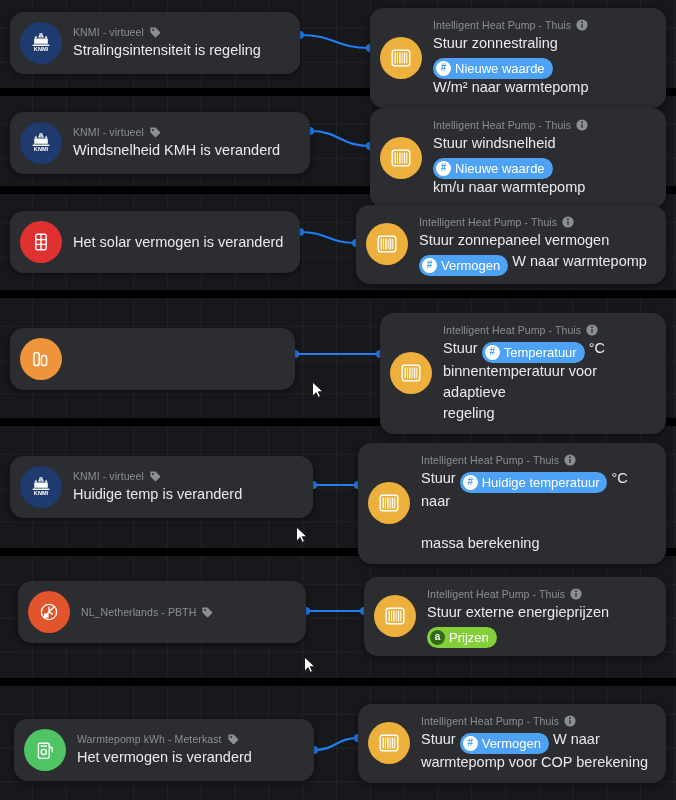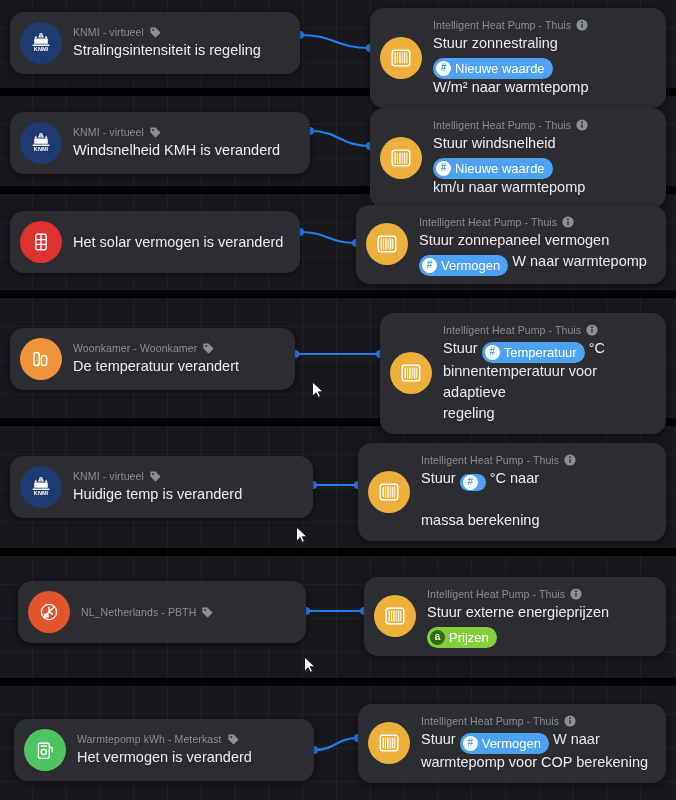--- a/index.html
+++ b/index.html
@@ -294,32 +294,20 @@
       </svg></div>
     <div class="node trigger" style="left: 10px; top: 328px; width: 285px; min-height: 58px;">
       <div class="avatar" style="background: rgb(240, 148, 60);">
         <svg width="22" height="22" viewBox="0 0 22 22" xmlns="http://www.w3.org/2000/svg">
           <g fill="none" stroke="#ffffff" stroke-width="1.5" stroke-linejoin="round">
             <rect x="4" y="4.4" width="5.2" height="13.2" rx="2.4"></rect>
             <rect x="11.4" y="7.6" width="5.2" height="10" rx="2.4"></rect>
           </g>
         </svg>
       </div>
-      <div class="node-body">
-        <div class="node-meta">
-          <span class="meta-text">Woonkamer - Woonkamer</span>
-          <span class="tag-icon"><svg width="12" height="12" viewBox="0 0 12 12" xmlns="http://www.w3.org/2000/svg">
-              <path d="M1.4 1.4 h5.1 L11 5.9 a1 1 0 0 1 0 1.4 l-3.7 3.7 a1 1 0 0 1 -1.4 0 L1.4 6.5 z" fill="#8b8e94"></path>
-              <circle cx="4.1" cy="4.1" r="1" fill="#2b2d31"></circle>
-            </svg></span>
-        </div>
-        <div class="node-title">
-          <span class="ln">De temperatuur verandert</span>
-        </div>
-      </div>
     </div>
     <div class="node action" style="left: 380px; top: 313px; width: 286px; min-height: 90px;">
       <div class="avatar" style="background: rgb(238, 176, 60);">
         <svg width="24" height="24" viewBox="0 0 24 24" xmlns="http://www.w3.org/2000/svg">
           <g fill="none" stroke="#ffffff" stroke-width="1.4">
             <rect x="3.2" y="4.2" width="17.6" height="15.6" rx="2.2"></rect>
           </g>
           <g fill="#ffffff" opacity="0.95">
             <rect x="5.6" y="6.6" width="1.3" height="10.8"></rect>
             <rect x="8" y="6.6" width="0.9" height="10.8"></rect>
@@ -399,20 +387,21 @@
         <div class="node-meta">
           <span class="meta-text">Intelligent Heat Pump - Thuis</span>
           <span class="info-icon"><svg width="12" height="12" viewBox="0 0 12 12" xmlns="http://www.w3.org/2000/svg">
               <circle cx="6" cy="6" r="5.6" fill="#8b8e94"></circle>
               <rect x="5.35" y="5" width="1.3" height="4.1" rx="0.5" fill="#2b2d31"></rect>
               <circle cx="6" cy="3.2" r="0.95" fill="#2b2d31"></circle>
             </svg></span>
         </div>
         <div class="node-title"><span>Stuur </span><span class="chip blue">
             <span class="chip-glyph">#</span>
+            <span>Huidige temperatuur</span>
           </span><span> °C naar</span><br><br><span>massa berekening</span></div>
       </div>
     </div>
     <div class="connector" style="left: 298px; top: 603px; width: 74px; height: 16px;"><svg width="74" height="16" xmlns="http://www.w3.org/2000/svg">
         <path class="conn-path" d="M 8 8 C 37 8, 37 8, 66 8"></path>
         <circle class="conn-dot" cx="8" cy="8" r="4"></circle>
         <circle class="conn-dot" cx="66" cy="8" r="4"></circle>
       </svg></div>
     <div class="node trigger" style="left: 18px; top: 581px; width: 288px; min-height: 62px;">
       <div class="avatar" style="background: rgb(226, 84, 44);">

